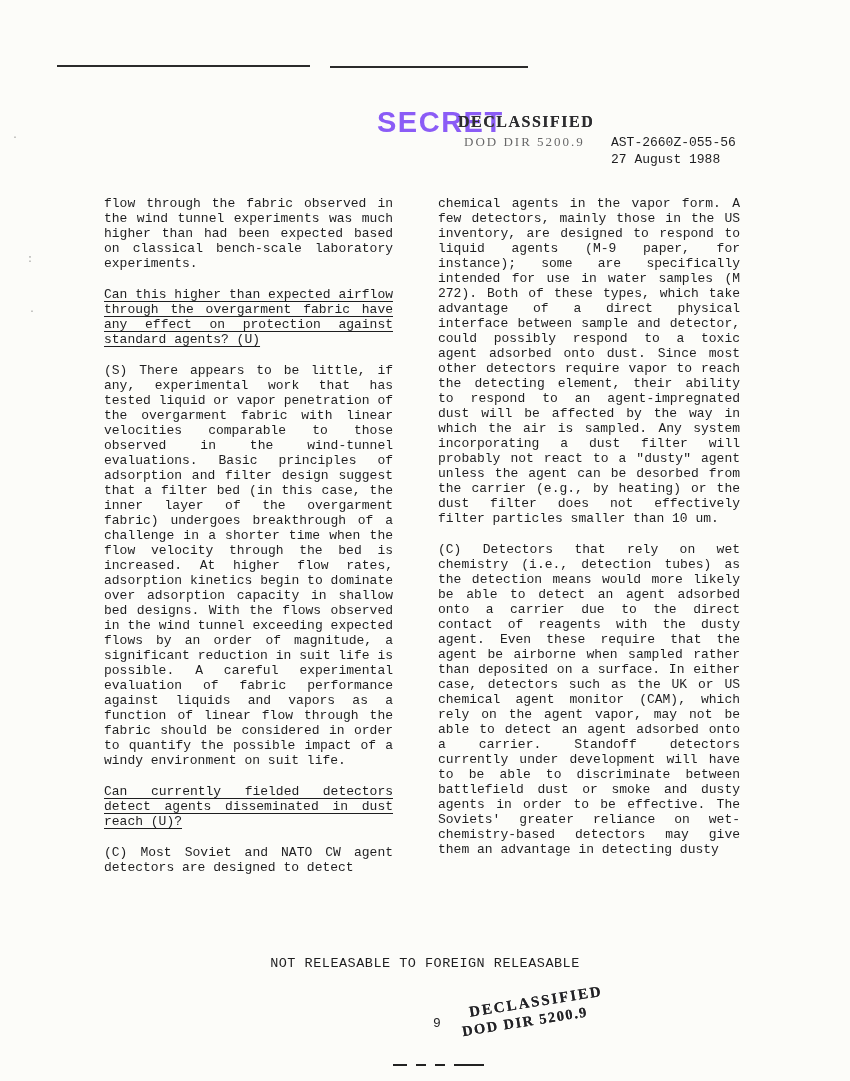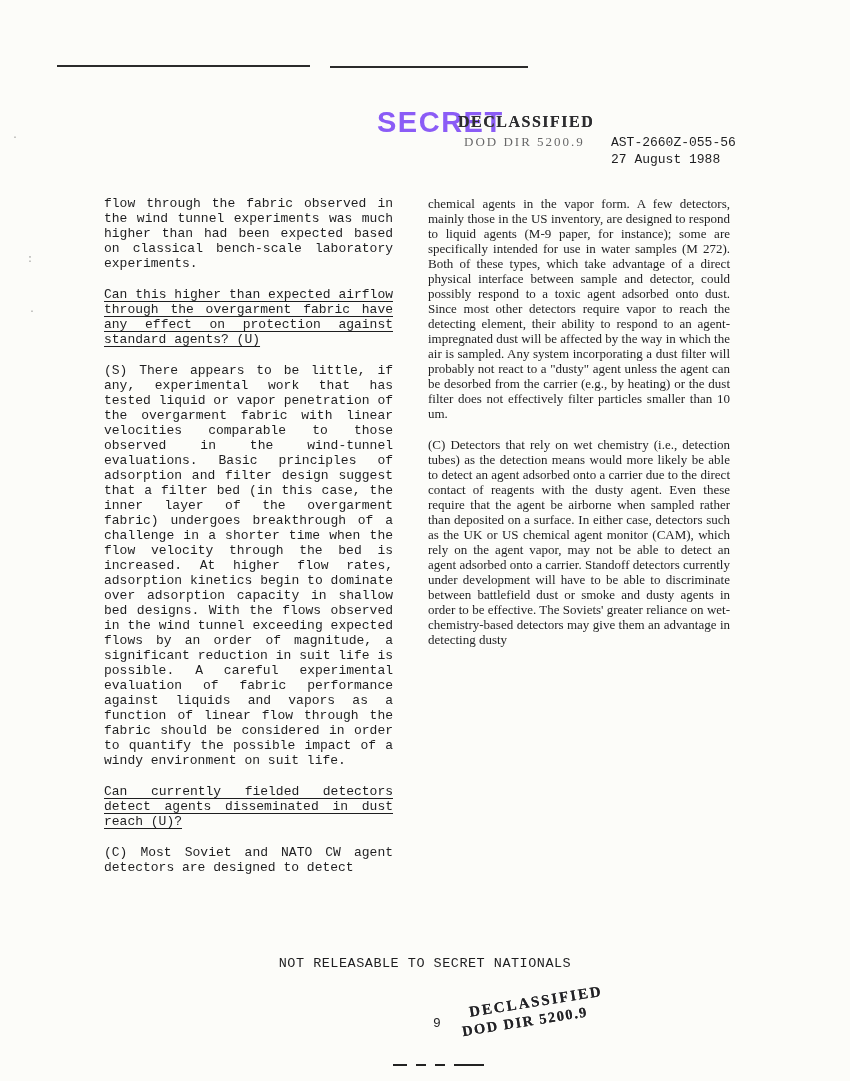--- a/index.html
+++ b/index.html
@@ -42,21 +42,21 @@
     font-size: 13px; line-height: 17px; white-space: nowrap;
   }
 
   
   .col {
     position: absolute; top: 196px;
     font-size: 13px; line-height: 15px;
     text-align: justify;
   }
   .col-left  { left: 104px; width: 289px; }
-  .col-right { left: 428px; width: 302px; font-family: Liberation Serif, serif; }
+  .col-right { left: 438px; width: 302px; }
   .col p { margin: 0 0 16px 0; }
   .question {
     text-decoration: underline;
     text-decoration-thickness: 1px;
     text-underline-offset: 3px;
   }
 
   
   .releasability {
     position: absolute; left: 0; top: 956px; width: 850px;
@@ -118,21 +118,21 @@
     <p class="body-para">(S) There appears to be little, if any, experimental work that has tested liquid or vapor penetration of the overgarment fabric with linear velocities comparable to those observed in the wind-tunnel evaluations. Basic principles of adsorption and filter design suggest that a filter bed (in this case, the inner layer of the overgarment fabric) undergoes breakthrough of a challenge in a shorter time when the flow velocity through the bed is increased. At higher flow rates, adsorption kinetics begin to dominate over adsorption capacity in shallow bed designs. With the flows observed in the wind tunnel exceeding expected flows by an order of magnitude, a significant reduction in suit life is possible. A careful experimental evaluation of fabric performance against liquids and vapors as a function of linear flow through the fabric should be considered in order to quantify the possible impact of a windy environment on suit life.</p>
     <p class="question">Can currently fielded detectors detect agents disseminated in dust reach (U)?</p>
     <p class="body-para">(C) Most Soviet and NATO CW agent detectors are designed to detect</p>
   </div>
 
   <div class="col col-right">
     <p class="body-para">chemical agents in the vapor form. A few detectors, mainly those in the US inventory, are designed to respond to liquid agents (M-9 paper, for instance); some are specifically intended for use in water samples (M 272). Both of these types, which take advantage of a direct physical interface between sample and detector, could possibly respond to a toxic agent adsorbed onto dust. Since most other detectors require vapor to reach the detecting element, their ability to respond to an agent-impregnated dust will be affected by the way in which the air is sampled. Any system incorporating a dust filter will probably not react to a "dusty" agent unless the agent can be desorbed from the carrier (e.g., by heating) or the dust filter does not effectively filter particles smaller than 10 um.</p>
     <p class="body-para">(C) Detectors that rely on wet chemistry (i.e., detection tubes) as the detection means would more likely be able to detect an agent adsorbed onto a carrier due to the direct contact of reagents with the dusty agent. Even these require that the agent be airborne when sampled rather than deposited on a surface. In either case, detectors such as the UK or US chemical agent monitor (CAM), which rely on the agent vapor, may not be able to detect an agent adsorbed onto a carrier. Standoff detectors currently under development will have to be able to discriminate between battlefield dust or smoke and dusty agents in order to be effective. The Soviets' greater reliance on wet-chemistry-based detectors may give them an advantage in detecting dusty</p>
   </div>
 
-  <div class="releasability">NOT RELEASABLE TO SECRET NATIONALS</div>
+  <div class="releasability">NOT RELEASABLE TO FOREIGN RELEASABLE</div>
 
   <div class="page-number">9</div>
 
   <div class="stamp-bottom">
     <div class="l1">DECLASSIFIED</div>
     <div class="l2">DOD DIR 5200.9</div>
   </div>
 
   <div class="rule-bottom">
     <span class="dash d1"></span>

